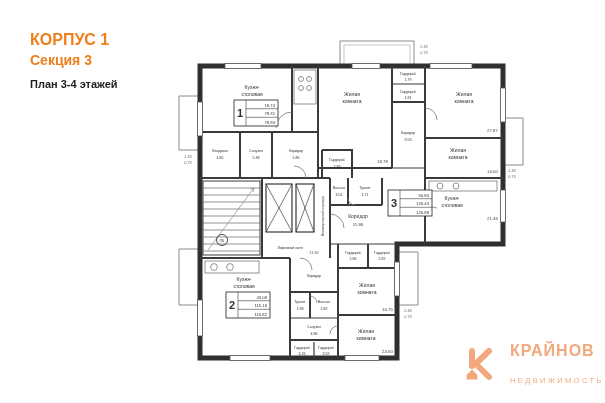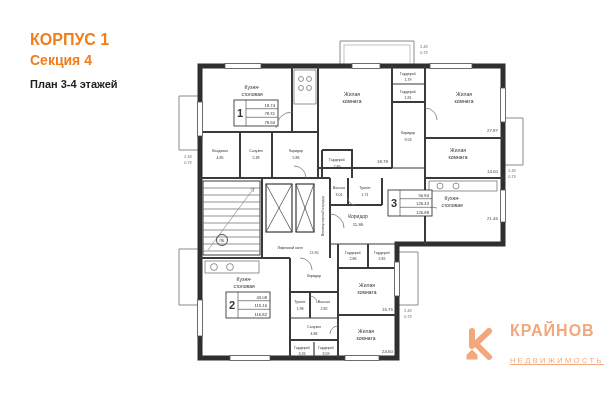--- a/index.html
+++ b/index.html
@@ -10,33 +10,33 @@
   .header .h2{font-size:14px;font-weight:bold;color:#ef7f1a;margin-top:2px;}
   .header .h3{font-size:11px;font-weight:bold;color:#1e1e1e;margin-top:8px;}
   .plan{position:absolute;left:0;top:0;}
   svg text{font-family:"Liberation Sans","DejaVu Sans",sans-serif;fill:#333;}
   .rn{font-size:5px;}
   .ra{font-size:4.4px;fill:#444;}
   .rs{font-size:3.6px;}
   .dim{font-size:3.8px;fill:#666;}
   .stampnum{font-size:11px;font-weight:bold;fill:#333;}
   .stamprow{font-size:4.2px;fill:#333;}
-  .logo{position:absolute;left:462px;top:322px;display:flex;align-items:center;}
+  .logo{position:absolute;left:462px;top:342px;display:flex;align-items:center;}
   .logo-text{margin-left:8px;}
   .logo-name{font-size:16px;font-weight:bold;color:#f2a87c;letter-spacing:1px;}
-  .logo-sub{font-size:7.5px;color:#f2a87c;letter-spacing:2.4px;margin-top:16px;text-decoration:underline;}
+  .logo-sub{font-size:7.5px;color:#f2a87c;letter-spacing:2.4px;margin-top:16px;}
 </style>
 </head>
 <body>
 
 <div class="page">
 
   <div class="header">
     <div class="h1">КОРПУС 1</div>
-    <div class="h2">Секция 4</div>
+    <div class="h2">Секция 3</div>
     <div class="h3">План 3-4 этажей</div>
   </div>
 
   <svg class="plan" width="605" height="403" viewBox="0 0 605 403">
 
     <g fill="none" stroke="#8a8a8a" stroke-width="1">
       <path d="M340,64 V41 H414 V64"></path>
       <path d="M344,64 V45 H410 V64" stroke-width="0.5"></path>
       <path d="M198,96 H179 V150 H198"></path>
       <path d="M198,249 H179 V305 H198"></path>

